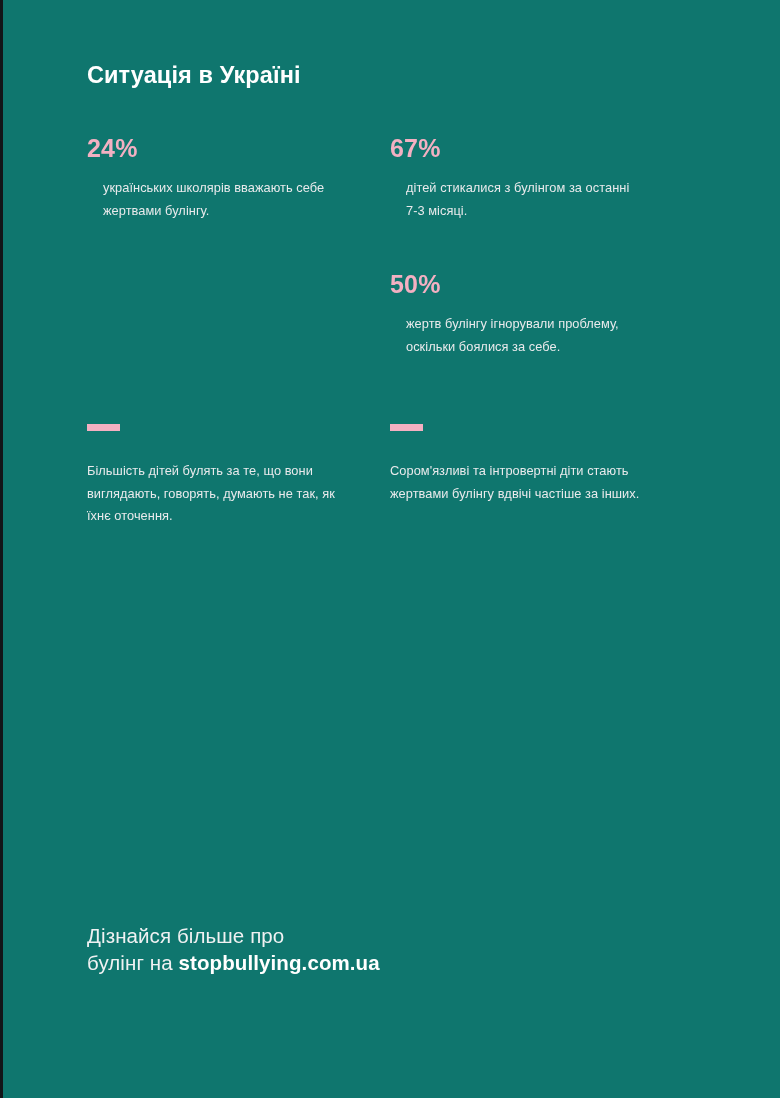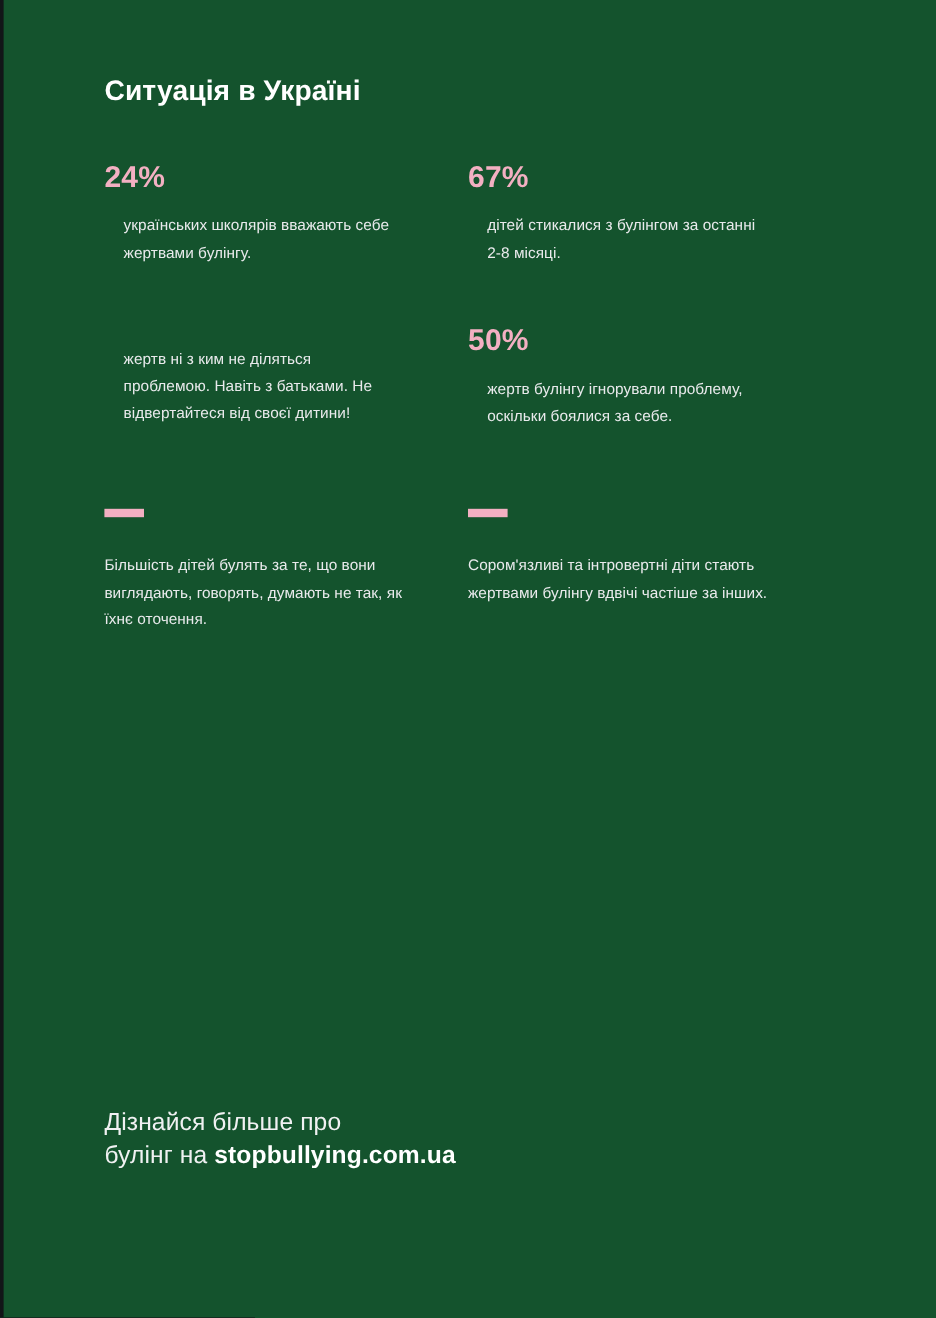--- a/index.html
+++ b/index.html
@@ -12,21 +12,21 @@
     height: 1098px;
     position: relative;
     overflow: hidden;
     font-family: "Liberation Sans", "DejaVu Sans", sans-serif;
     -webkit-font-smoothing: antialiased;
   }
 
   .poster {
     position: absolute;
     inset: 0;
-    background: #14532d;
+    background: #0f766e;
   }
 
   
   .edge-strip {
     position: absolute;
     left: 0;
     top: 0;
     width: 3px;
     height: 100%;
     background: #121518;
@@ -159,27 +159,26 @@
 
     <div class="stat-grid">
 
       <div class="stat-row row-1">
         <div class="stat-col">
           <p class="stat-value">24%</p>
           <p class="stat-text">українських школярів вважають себе жертвами булінгу.</p>
         </div>
         <div class="stat-col">
           <p class="stat-value">67%</p>
-          <p class="stat-text">дітей стикалися з булінгом за останні 2-8 місяці.</p>
+          <p class="stat-text">дітей стикалися з булінгом за останні 7-3 місяці.</p>
         </div>
       </div>
 
       <div class="stat-row row-2">
         <div class="stat-col">
-          <p class="stat-text">жертв ні з ким не діляться проблемою. Навіть з батьками. Не відвертайтеся від своєї дитини!</p>
         </div>
         <div class="stat-col">
           <p class="stat-value">50%</p>
           <p class="stat-text">жертв булінгу ігнорували проблему, оскільки боялися за себе.</p>
         </div>
       </div>
 
     </div>
 
     <div class="note-grid">

